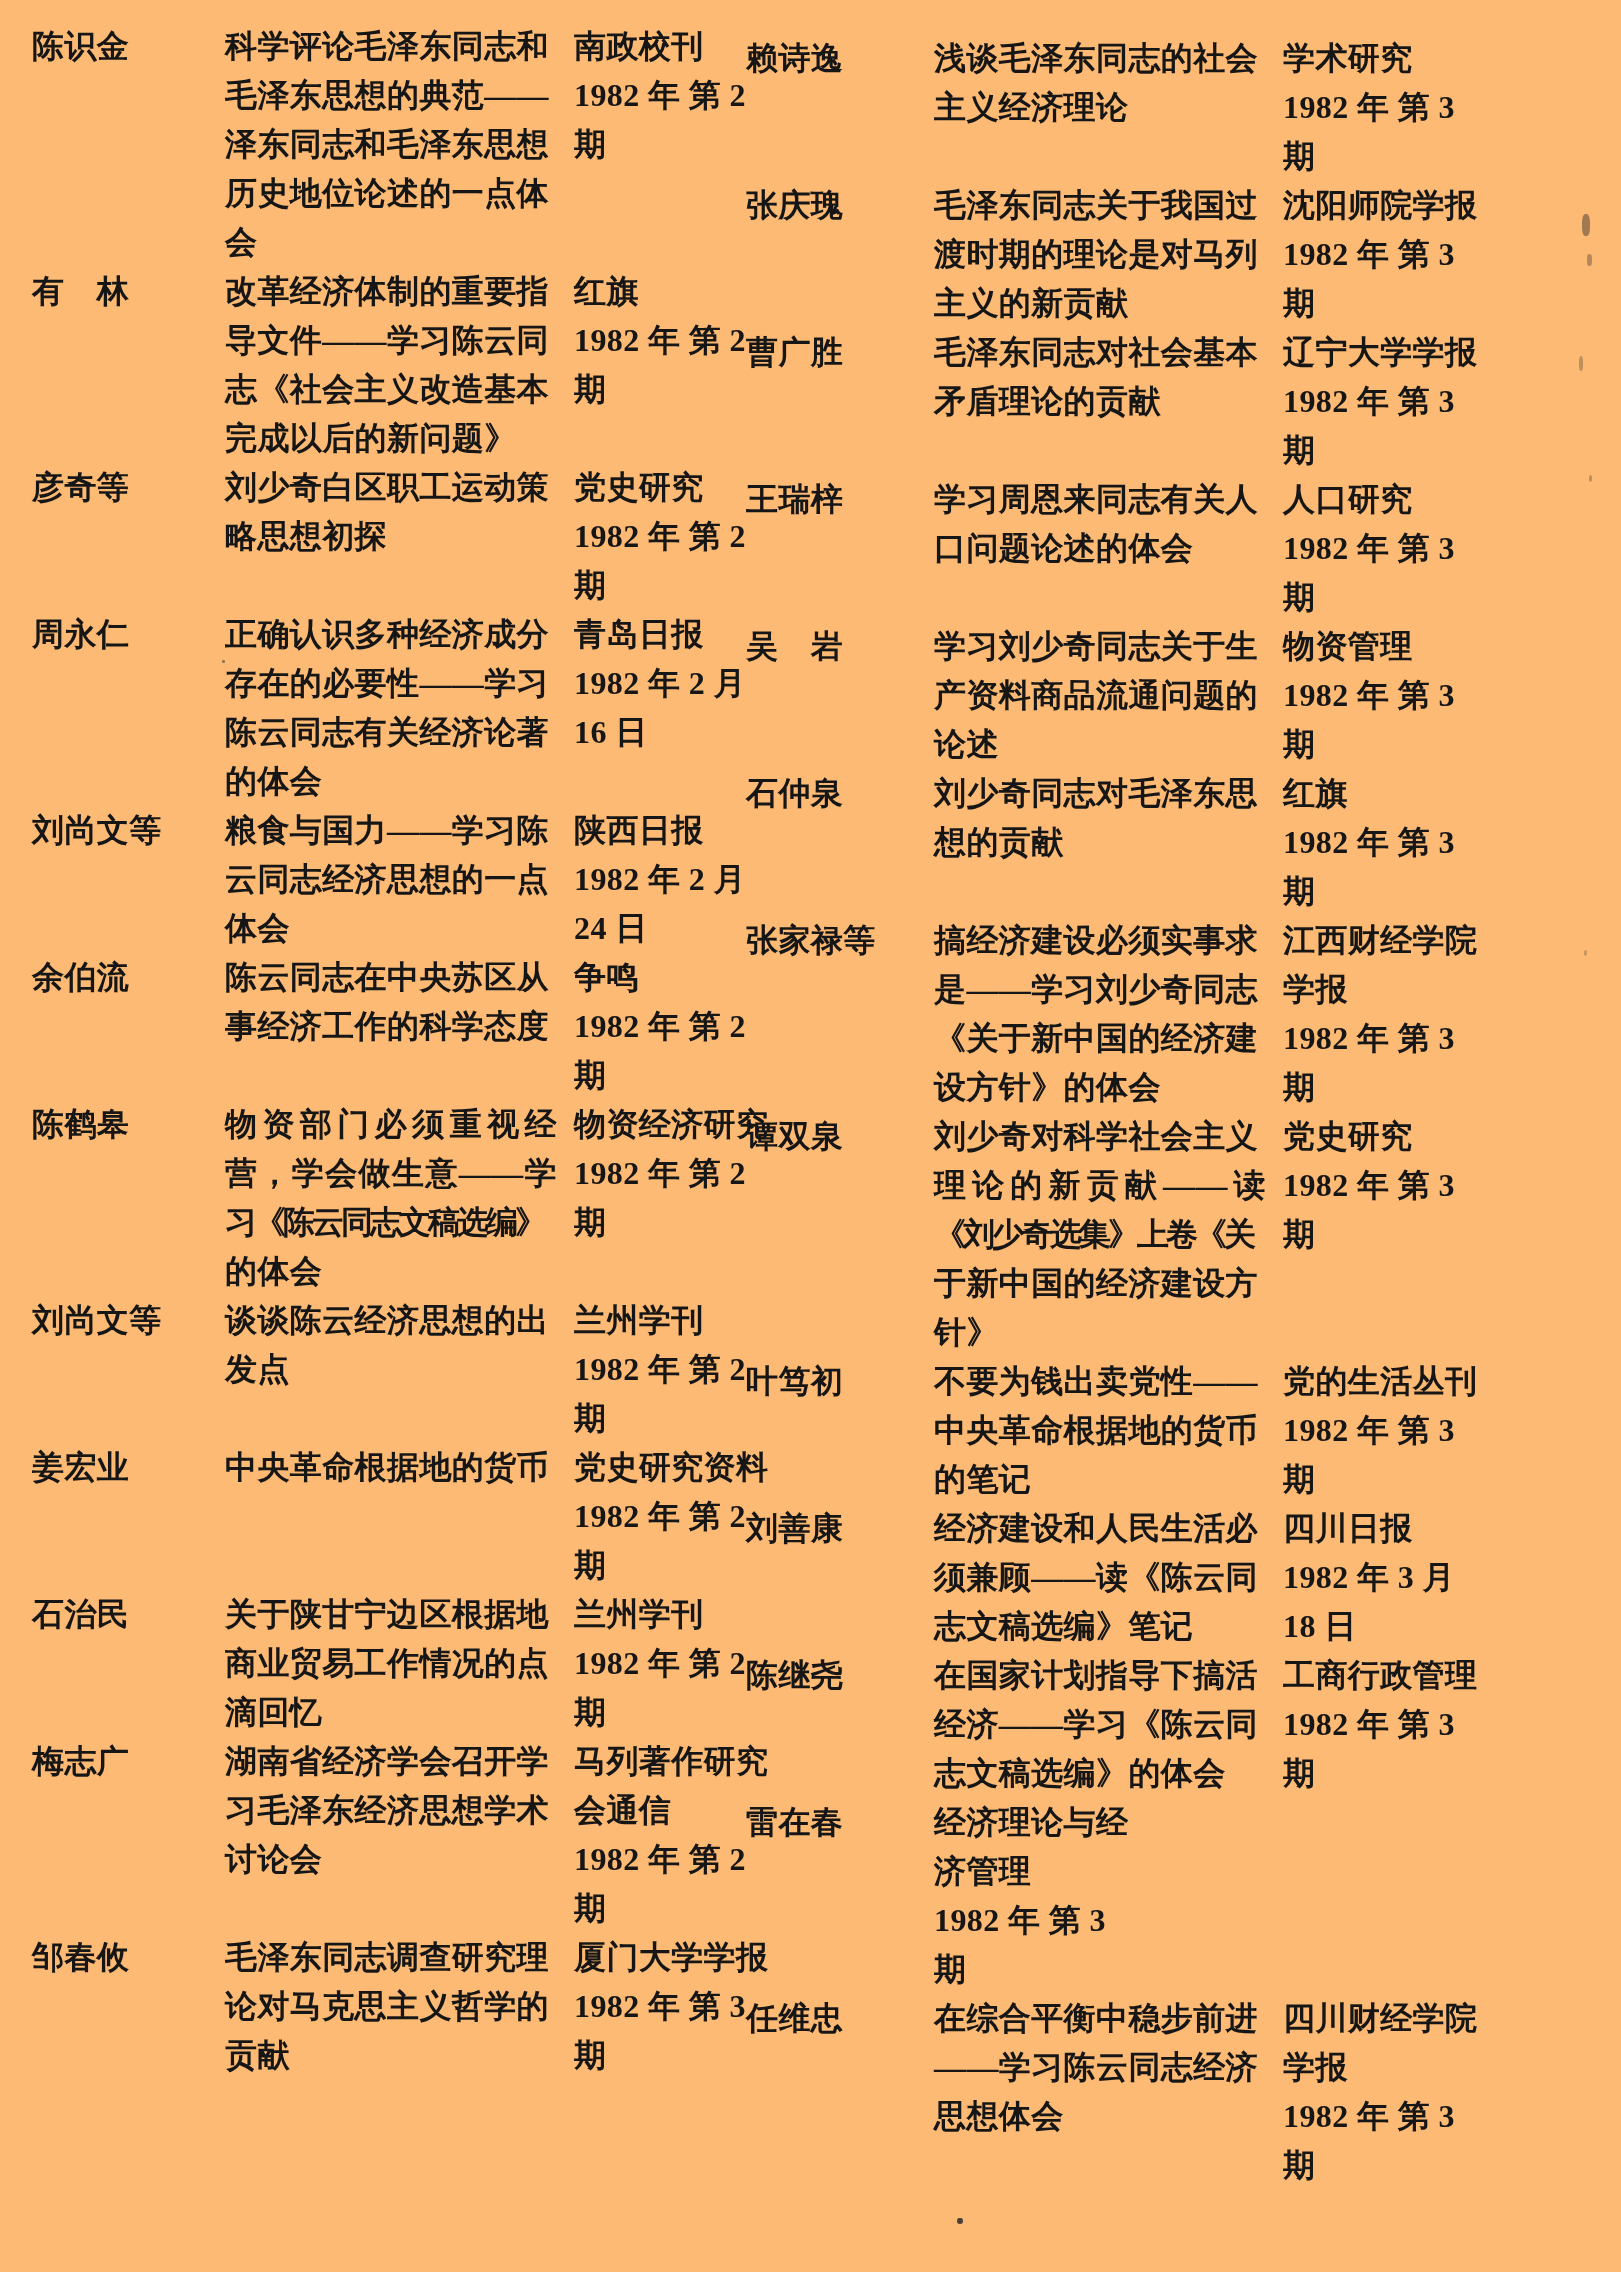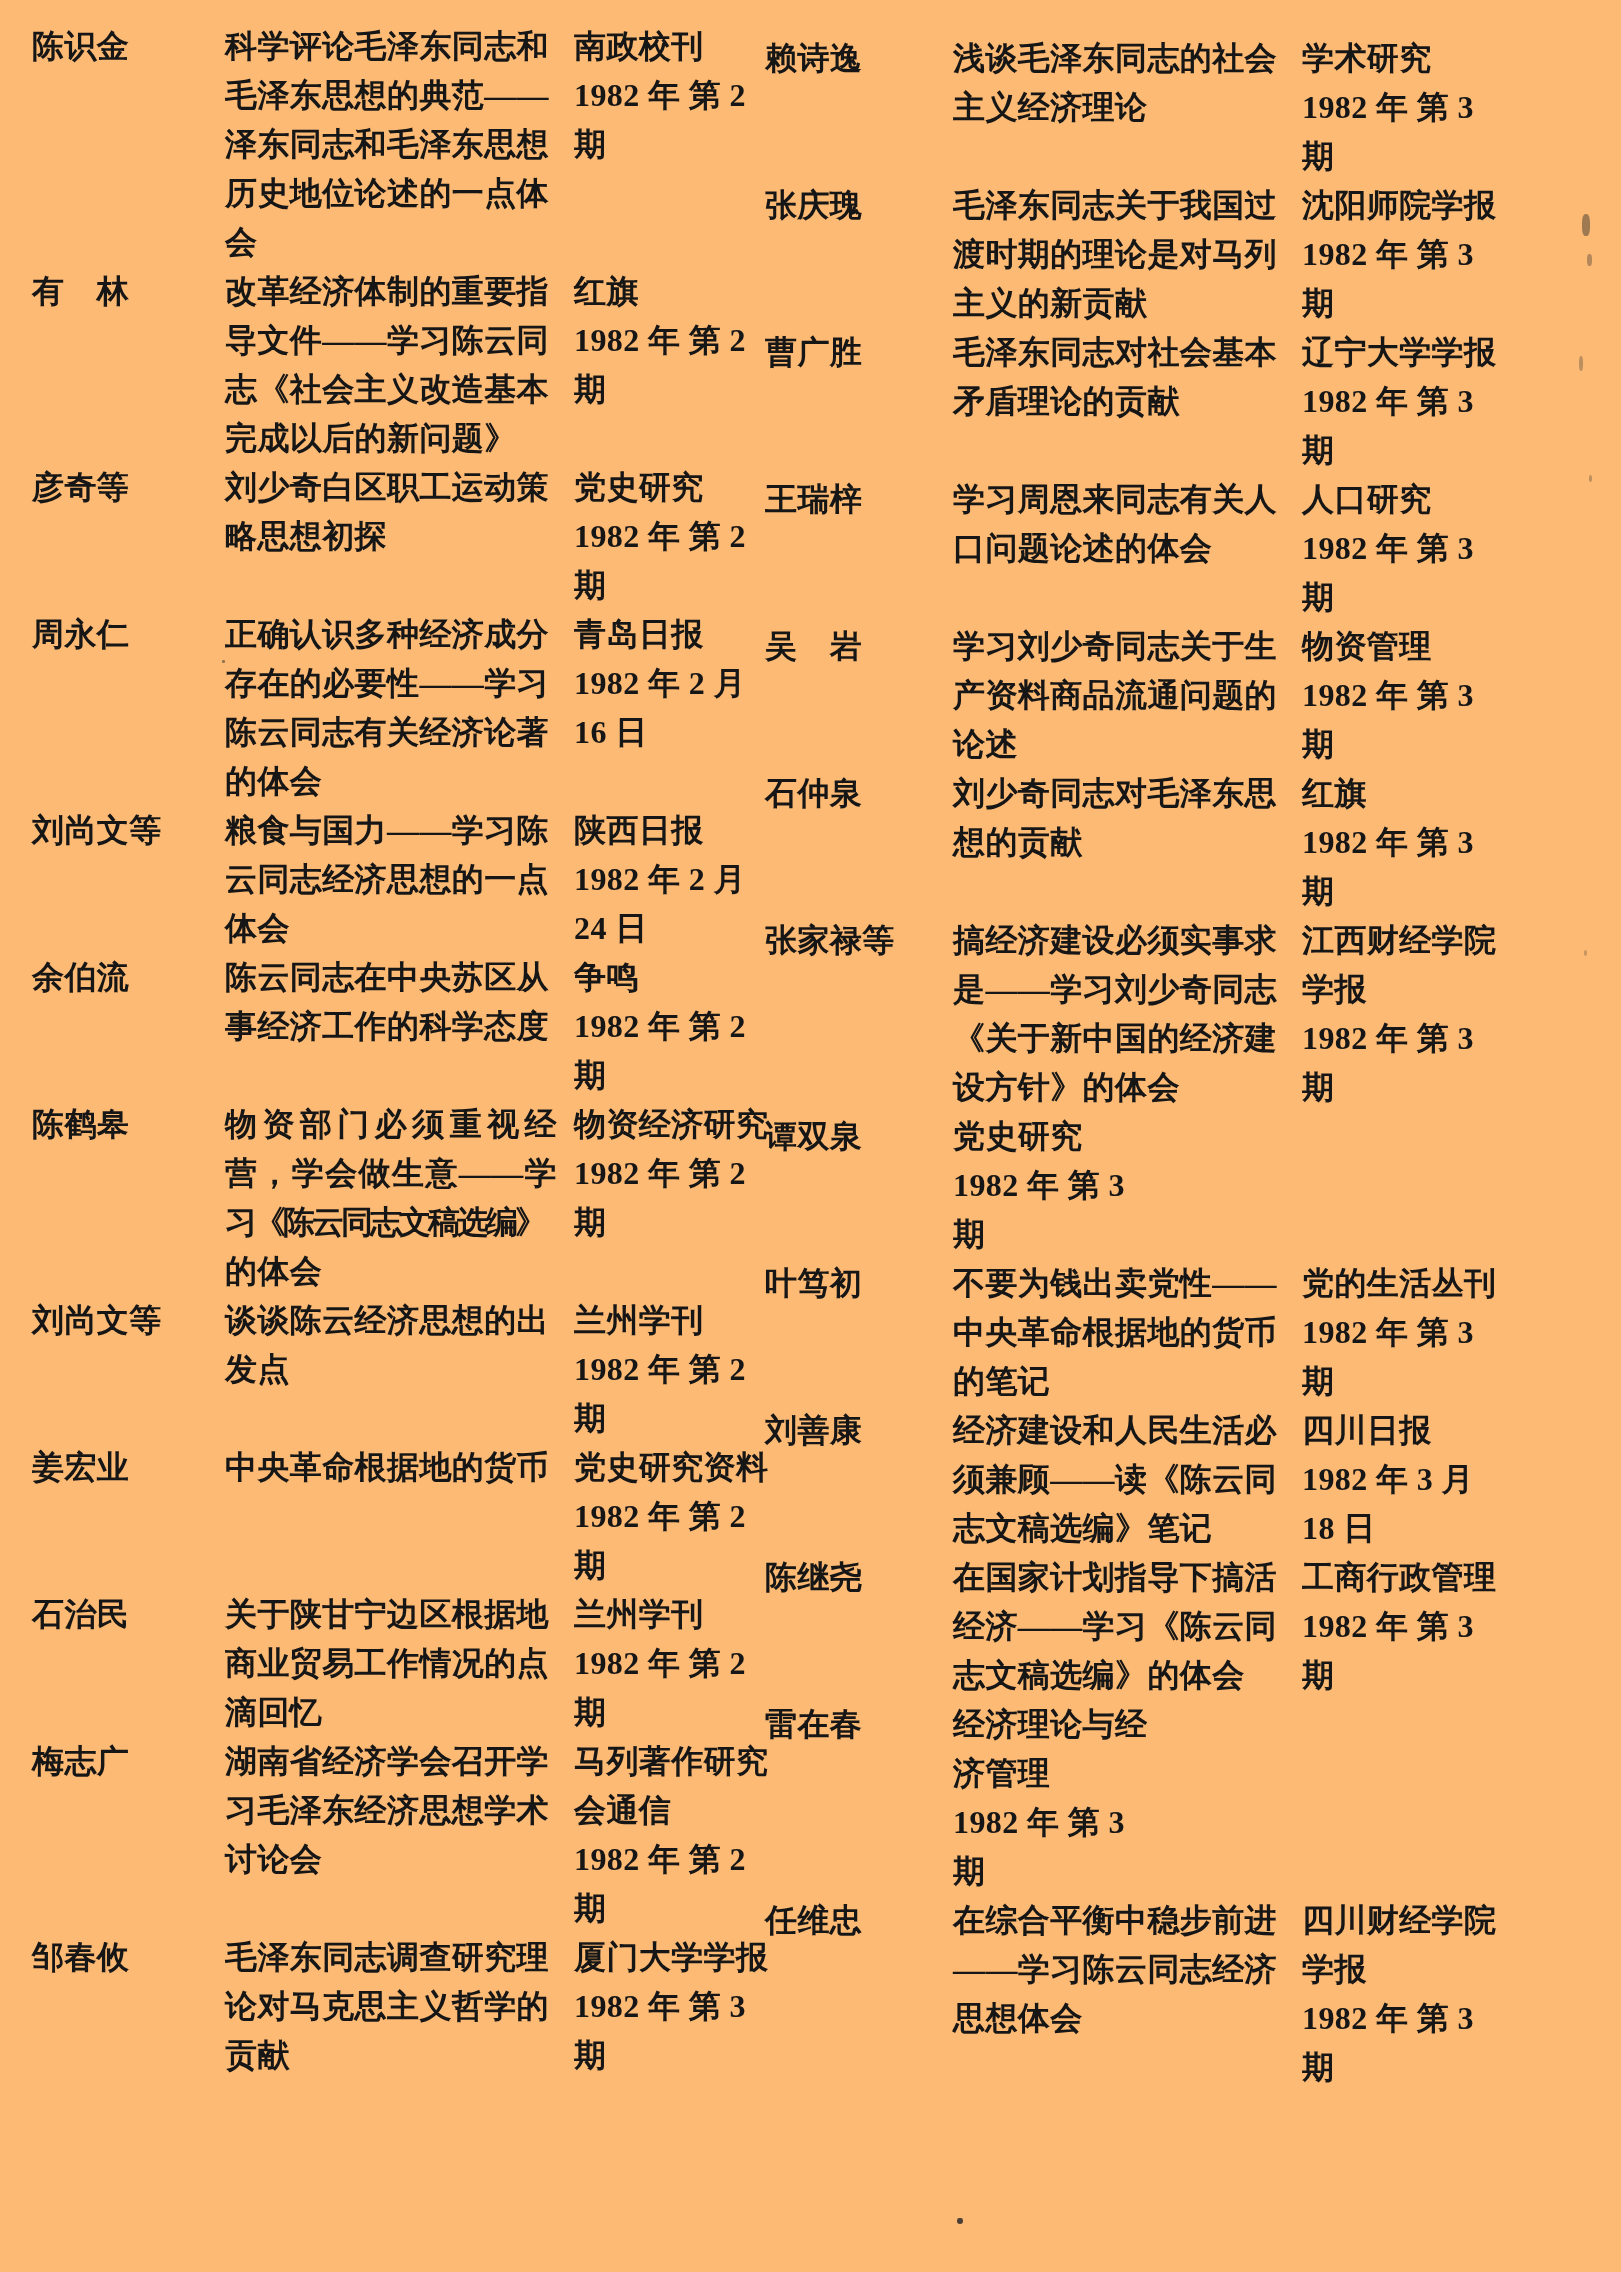--- a/index.html
+++ b/index.html
@@ -19,21 +19,21 @@
     position: absolute;
     left: 0; top: 0;
     width: 1621px;
     height: 2273px;
     background: #fdba74;
   }
   .column {
     position: absolute;
   }
   .col-left  { left: 32px;  top: 22px; width: 746px; }
-  .col-right { left: 765px; top: 34px; width: 834px; }
+  .col-right { left: 746px; top: 34px; width: 834px; }
 
   .entry {
     display: grid;
     align-items: start;
   }
   .col-left  .entry { grid-template-columns: 193px 349px 1fr; }
   .col-right .entry { grid-template-columns: 188px 349px 1fr; }
 
   .cell {
     font-size: 32px;
@@ -158,20 +158,21 @@
         <div class="cell title"><div class="line">刘少奇同志对毛泽东思</div><div class="line">想的贡献</div></div>
         <div class="cell pub"><div class="line">红旗</div><div class="line">1982 年 第 3</div><div class="line">期</div></div>
       </div>
       <div class="entry">
         <div class="cell author">张家禄等</div>
         <div class="cell title"><div class="line">搞经济建设必须实事求</div><div class="line">是——学习刘少奇同志</div><div class="line">《关于新中国的经济建</div><div class="line">设方针》的体会</div></div>
         <div class="cell pub"><div class="line">江西财经学院</div><div class="line">学报</div><div class="line">1982 年 第 3</div><div class="line">期</div></div>
       </div>
       <div class="entry">
         <div class="cell author">谭双泉</div>
+        <div class="cell title"><div class="line">刘少奇对科学社会主义</div><div class="line spread">理论的新贡献——读</div><div class="line tight">《刘少奇选集》上卷《关</div><div class="line">于新中国的经济建设方</div><div class="line">针》</div></div>
         <div class="cell pub"><div class="line">党史研究</div><div class="line">1982 年 第 3</div><div class="line">期</div></div>
       </div>
       <div class="entry">
         <div class="cell author">叶笃初</div>
         <div class="cell title"><div class="line">不要为钱出卖党性——</div><div class="line">中央革命根据地的货币</div><div class="line">的笔记</div></div>
         <div class="cell pub"><div class="line">党的生活丛刊</div><div class="line">1982 年 第 3</div><div class="line">期</div></div>
       </div>
       <div class="entry">
         <div class="cell author">刘善康</div>
         <div class="cell title"><div class="line">经济建设和人民生活必</div><div class="line">须兼顾——读《陈云同</div><div class="line">志文稿选编》笔记</div></div>

